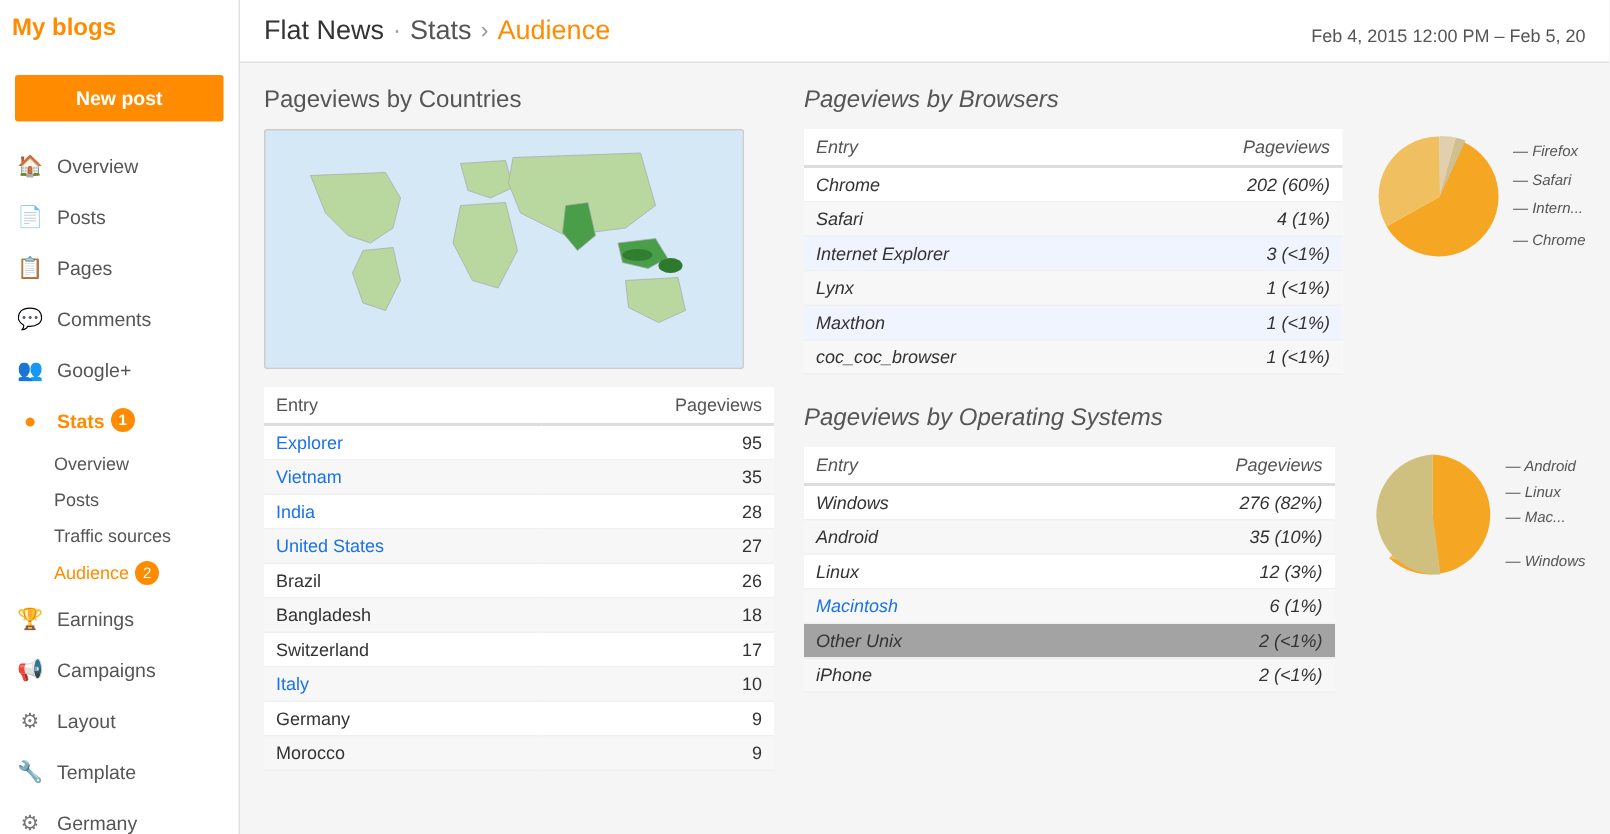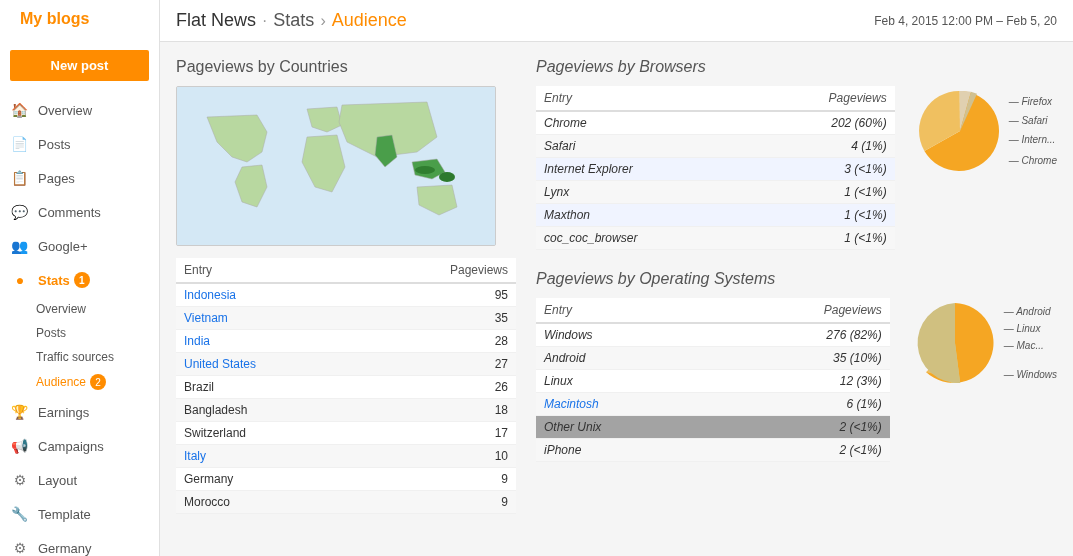--- a/index.html
+++ b/index.html
@@ -52,21 +52,21 @@
     .sub-nav .sidebar-item { padding: 5px 8px; font-size: 12px; }
     .sub-nav .sidebar-item.active-sub { color: #ff8c00; }
 
     
     #main { flex: 1; display: flex; flex-direction: column; overflow: hidden; }
     #header {
       background: #fff;
       border-bottom: 1px solid #e0e0e0;
       padding: 10px 16px;
       display: flex;
-      align-items: center;
+      align-items: flex-end;
       justify-content: space-between;
       gap: 20px;
     }
     .breadcrumb { display: flex; align-items: center; gap: 6px; }
     .breadcrumb .blog-name { color: #333; font-size: 18px; font-weight: 500; }
     .breadcrumb .sep { color: #999; font-size: 16px; }
     .breadcrumb .stats-link { color: #555; font-size: 18px; }
     .breadcrumb .audience-link { color: #ff8c00; font-size: 18px; }
     .date-range { color: #555; font-size: 12px; }
 
@@ -114,21 +114,21 @@
     .data-table tr:nth-child(even) td { background: #f7f7f7; }
 
     
     .chart-section { display: flex; gap: 10px; align-items: flex-start; margin-bottom: 20px; }
     .chart-table { flex: 1; }
 
     
     .pie-svg { width: 90px; height: 90px; }
 
     
-    .my-blogs-link { color: #ff8c00; font-size: 16px; font-weight: bold; padding: 10px 20px; display: flex; align-items: center; cursor: pointer; }
+    .my-blogs-link { color: #ff8c00; font-size: 16px; font-weight: bold; padding: 10px 8px; display: flex; align-items: center; cursor: pointer; }
 
     
     .pie-wrapper {
       display: flex;
       align-items: center;
       position: relative;
       margin-left: 10px;
     }
   </style>
 </head>
@@ -262,21 +262,21 @@
 
       <table class="data-table">
         <thead>
           <tr>
             <th>Entry</th>
             <th>Pageviews</th>
           </tr>
         </thead>
         <tbody id="countries-tbody">
             <tr>
-              <td style="color: rgb(26, 115, 232);">Indonesia</td>
+              <td style="color: rgb(26, 115, 232);">Explorer</td>
               <td>95</td>
             </tr>
             <tr>
               <td style="color: rgb(26, 115, 232);">Vietnam</td>
               <td>35</td>
             </tr>
             <tr>
               <td style="color: rgb(26, 115, 232);">India</td>
               <td>28</td>
             </tr>

